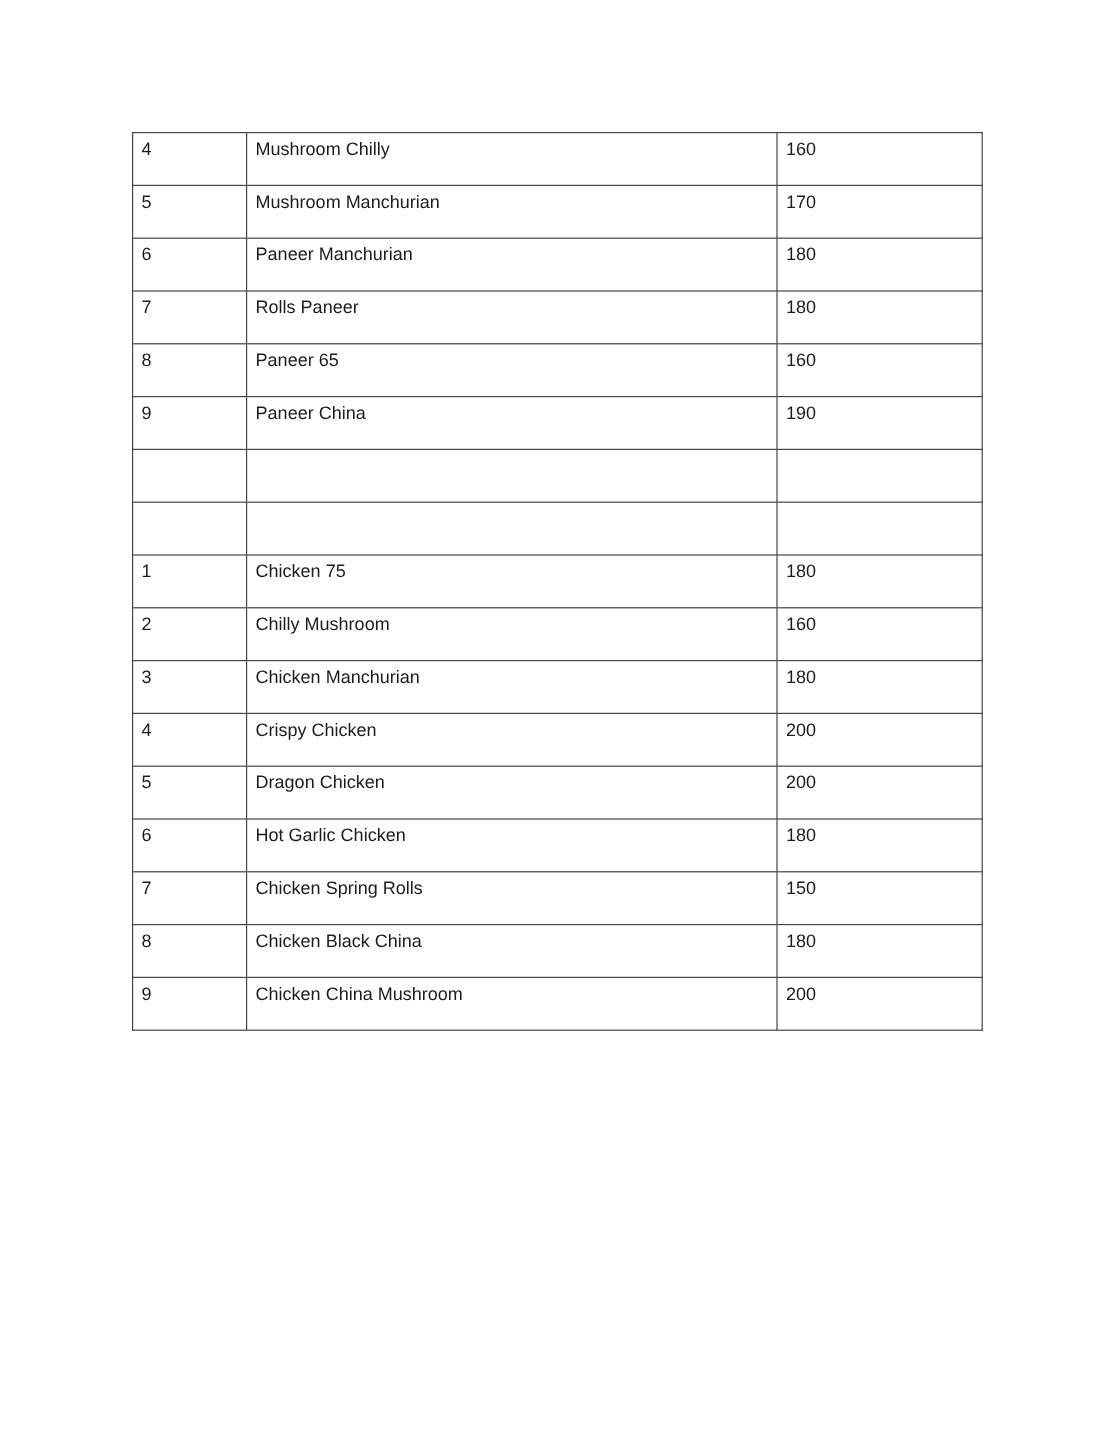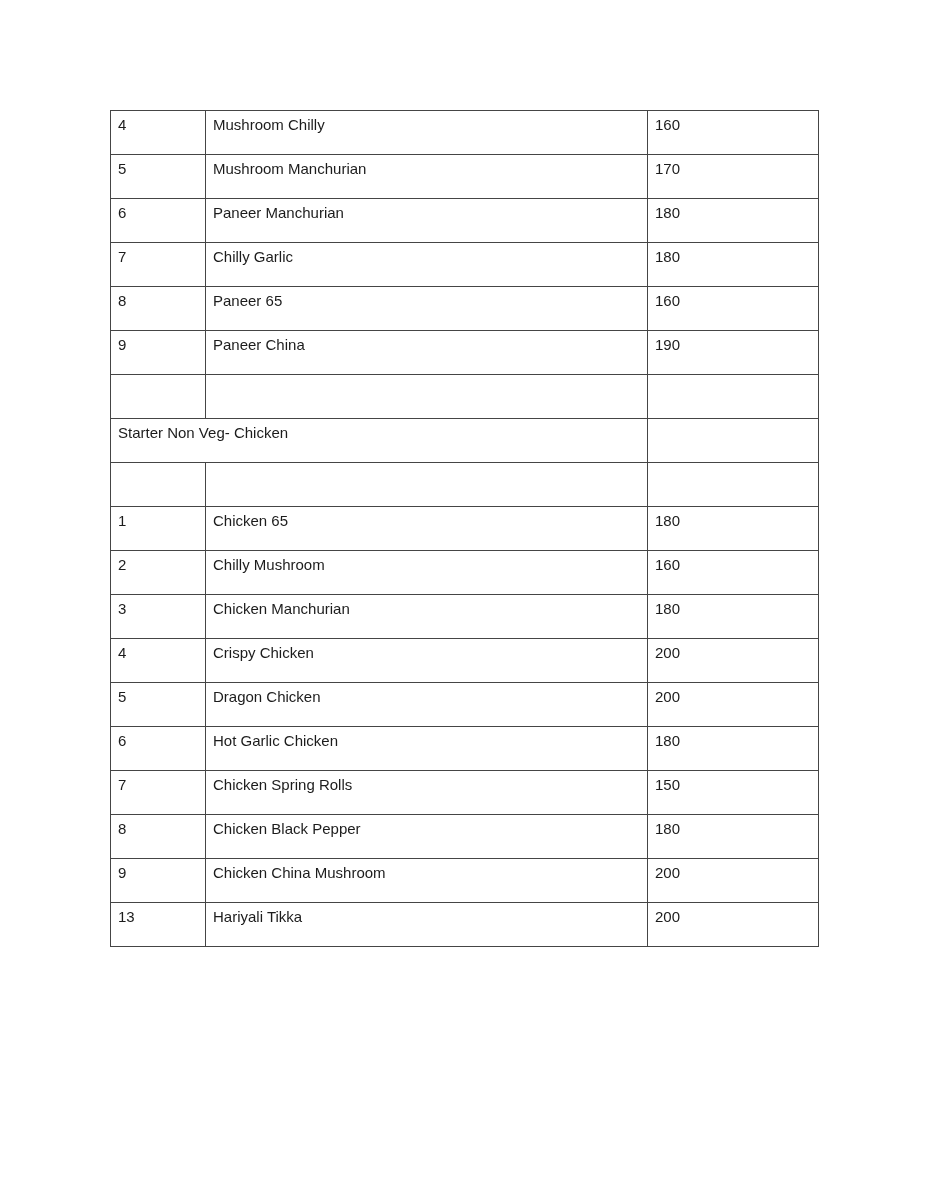--- a/index.html
+++ b/index.html
@@ -69,50 +69,46 @@
           <td>Mushroom Manchurian</td>
           <td>170</td>
         </tr>
         <tr>
           <td>6</td>
           <td>Paneer Manchurian</td>
           <td>180</td>
         </tr>
         <tr>
           <td>7</td>
-          <td>Chilly Garlic</td>
+          <td>Rolls Paneer</td>
           <td>180</td>
         </tr>
         <tr>
           <td>8</td>
           <td>Paneer 65</td>
           <td>160</td>
         </tr>
         <tr>
           <td>9</td>
           <td>Paneer China</td>
           <td>190</td>
         </tr>
         <tr>
           <td></td>
           <td></td>
           <td></td>
         </tr>
         <tr>
-          <td colspan="2">Starter Non Veg- Chicken</td>
-          <td></td>
-        </tr>
-        <tr>
           <td></td>
           <td></td>
           <td></td>
         </tr>
         <tr>
           <td>1</td>
-          <td>Chicken 65</td>
+          <td>Chicken 75</td>
           <td>180</td>
         </tr>
         <tr>
           <td>2</td>
           <td>Chilly Mushroom</td>
           <td>160</td>
         </tr>
         <tr>
           <td>3</td>
           <td>Chicken Manchurian</td>
@@ -133,28 +129,23 @@
           <td>Hot Garlic Chicken</td>
           <td>180</td>
         </tr>
         <tr>
           <td>7</td>
           <td>Chicken Spring Rolls</td>
           <td>150</td>
         </tr>
         <tr>
           <td>8</td>
-          <td>Chicken Black Pepper</td>
+          <td>Chicken Black China</td>
           <td>180</td>
         </tr>
         <tr>
           <td>9</td>
           <td>Chicken China Mushroom</td>
           <td>200</td>
         </tr>
-        <tr>
-          <td>13</td>
-          <td>Hariyali Tikka</td>
-          <td>200</td>
-        </tr>
       </tbody>
   </table>
 </div>
 
 </body></html>

